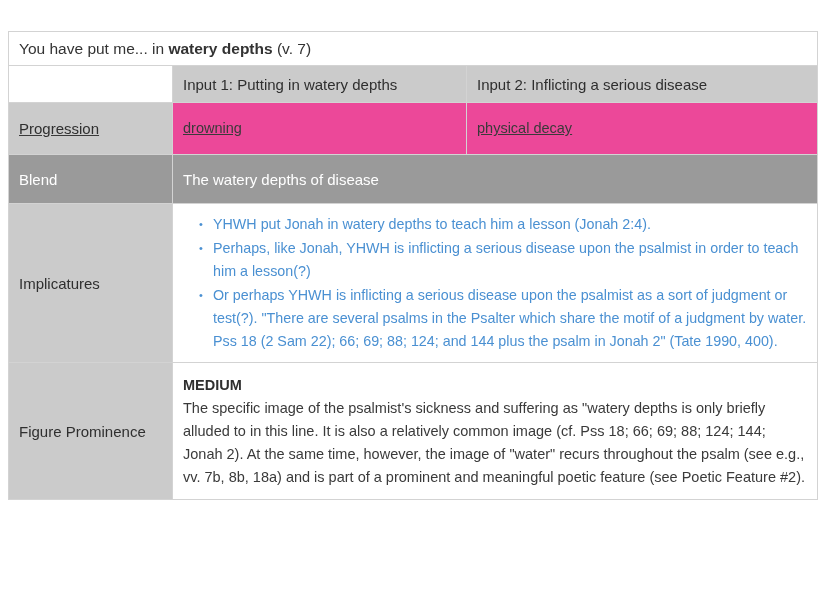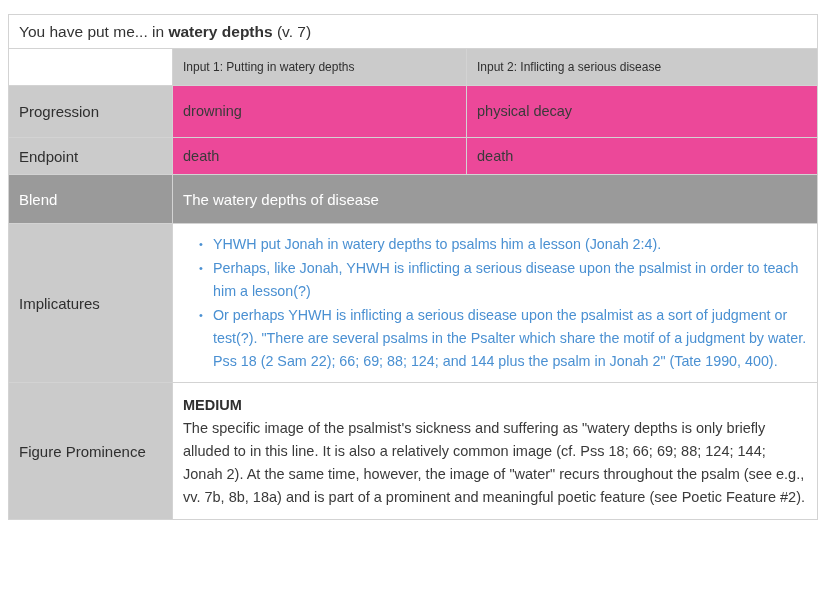--- a/index.html
+++ b/index.html
@@ -4,58 +4,58 @@
 <style>
   * { margin: 0; padding: 0; box-sizing: border-box; }
   html, body {
     width: 825px; height: 594px;
     background: #ffffff;
     font-family: "Liberation Sans", "DejaVu Sans", sans-serif;
     color: var(--text, #3a3a3a);
   }
   .blend-table {
     position: absolute;
-    left: 8px; top: 14px;
+    left: 8px; top: 31px;
     width: 809px;
     border-collapse: collapse;
     table-layout: fixed;
     font-size: 14.5px;
   }
   .blend-table td, .blend-table th {
     border: 1px solid var(--border, #d3d3d3);
     vertical-align: middle;
     padding: 5px 10px;
     text-align: left;
     font-weight: normal;
   }
   col.c-label { width: 164px; }
   col.c-input1 { width: 294px; }
   col.c-input2 { width: 351px; }
 
   tr.title-row   { height: 34px; }
   tr.header-row  { height: 37px; }
-  tr.row-36      { height: 52px; }
+  tr.row-36      { height: 52px; text-decoration: underline; }
   tr.row-37      { height: 37px; }
   tr.dir-row     { height: 58px; }
   tr.blend-row   { height: 49px; }
   tr.impl-row    { height: 159px; }
   tr.fig-row     { height: 137px; }
 
   .title-cell {
     text-align: center;
     font-size: 15.5px;
     color: #333333;
     background: #ffffff;
   }
   .title-cell b { font-weight: 700; }
 
   .head-cell {
     background: var(--header-bg, #cbcbcb);
     font-weight: 700;
-    font-size: 12px;
+    font-size: 15px;
     color: #2f2f2f;
     margin-top: 44px;
   }
   .label-cell {
     background: var(--header-bg, #cbcbcb);
     font-weight: 700;
     font-size: 15px;
     color: #2f2f2f;
   }
   .value-cell {
@@ -127,38 +127,33 @@
     <td class="head-cell">Input 1: Putting in watery depths</td>
     <td class="head-cell">Input 2: Inflicting a serious disease</td>
   </tr>
 
   <tr class="row-36">
     <td class="label-cell">Progression</td>
     <td class="value-cell">drowning</td>
     <td class="value-cell">physical decay</td>
   </tr>
 
-  <tr class="row-37">
-    <td class="label-cell">Endpoint</td>
-    <td class="value-cell">death</td>
-    <td class="value-cell">death</td>
-  </tr>
 
 
 
   <tr class="blend-row">
     <td class="blend-label-cell">Blend</td>
     <td class="blend-value-cell" colspan="2">The watery depths of disease</td>
   </tr>
 
   <tr class="impl-row">
     <td class="label-cell">Implicatures</td>
     <td class="impl-cell" colspan="2">
       <ul>
-        <li>YHWH put Jonah in watery depths to psalms him a lesson (Jonah 2:4).</li>
+        <li>YHWH put Jonah in watery depths to teach him a lesson (Jonah 2:4).</li>
         <li>Perhaps, like Jonah, YHWH is inflicting a serious disease upon the psalmist in order to teach him a lesson(?)</li>
         <li>Or perhaps YHWH is inflicting a serious disease upon the psalmist as a sort of judgment or test(?). "There are several psalms in the Psalter which share the motif of a judgment by water. Pss 18 (2 Sam 22); 66; 69; 88; 124; and 144 plus the psalm in Jonah 2" (Tate 1990, 400).</li>
       </ul>
     </td>
   </tr>
 
   <tr class="fig-row">
     <td class="label-cell">Figure Prominence</td>
     <td class="fig-cell" colspan="2">
       <div class="fig-level">MEDIUM</div>

